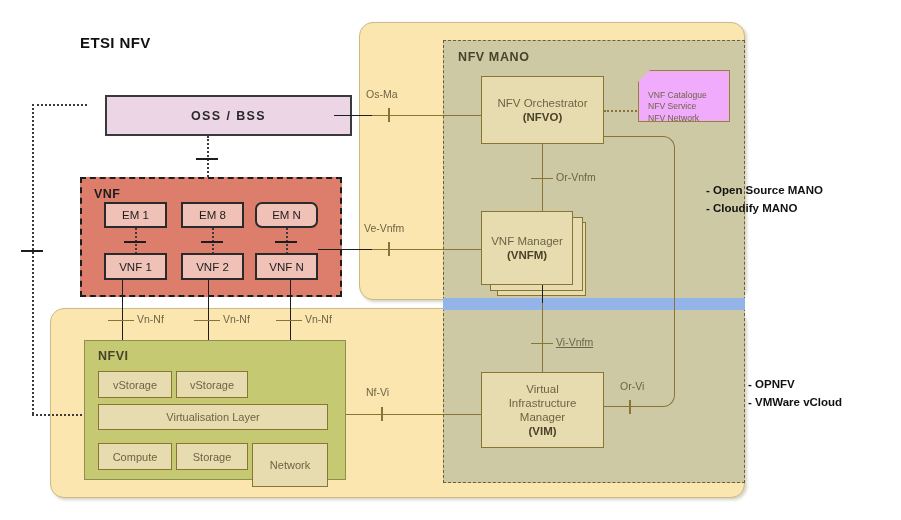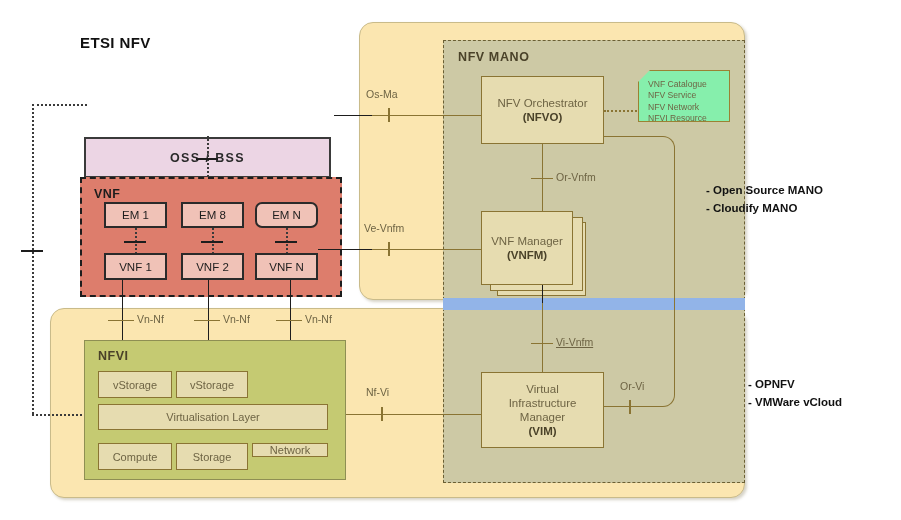--- a/index.html
+++ b/index.html
@@ -38,25 +38,25 @@
   .block b{color:#4a4229;font-weight:bold;}
 
   
   .plate{
     background:#e6dcb0;
     border:1.4px solid #8a7433;
   }
 
   
   .catalogue{
-    background:#86efac;
+    background:#f0abfc;
     border:1.4px solid #9a8233;
     border-top-left-radius:0;
     font-size:8.6px;color:#6e6444;line-height:1.33;
-    padding:8px 0 0 9px;
+    padding:19px 0 0 9px;
     clip-path:polygon(12px 0, 100% 0, 100% 100%, 0 100%, 0 12px);
   }
 
   
   .ossbss{
     background:#ecd5e4;border:2px solid #3a3a3a;
     display:flex;align-items:center;justify-content:center;
     font-size:12.5px;font-weight:bold;color:#2a2a2a;letter-spacing:1.4px;
   }
 
@@ -126,21 +126,21 @@
 
   <div class="abs mano-region" style="left:443px;top:308px;width:302px;height:175px;border-top:none;"></div>
 
   <div class="abs blue-band" style="left:443px;top:298px;width:302px;height:12px;"></div>
 
   <div class="abs dot-h" style="left:32px;top:104px;width:55px;"></div>
   <div class="abs dot-v" style="left:32px;top:104px;height:310px;"></div>
   <div class="abs dot-h" style="left:32px;top:414px;width:58px;"></div>
   <div class="abs tick-h-dark" style="left:21px;top:250px;"></div>
 
-  <div class="abs ossbss" style="left:84px;top:95px;width:247px;height:41px;margin-top:42px;">
+  <div class="abs ossbss" style="left:105px;top:95px;width:247px;height:41px;">
     <span>OSS / BSS</span>
   </div>
 
   <div class="abs dot-v" style="left:207px;top:136px;height:44px;"></div>
   <div class="abs tick-h-dark" style="left:196px;top:158px;"></div>
 
   <div class="abs ln-h-dark" style="left:334px;top:115px;width:40px;"></div>
   <div class="abs ln-h" style="left:372px;top:115px;width:109px;"></div>
   <div class="abs tick" style="left:388px;top:108px;"></div>
   <div class="abs rp-label" style="left:366px;top:88px;">Os-Ma</div>
@@ -206,21 +206,21 @@
   <div class="abs nfvi-cell" style="left:98px;top:404px;width:230px;height:26px;justify-content:center;">
     <span>Virtualisation Layer</span>
     </div>
 
   <div class="abs nfvi-cell" style="left:98px;top:443px;width:74px;height:27px;">
     <span>Compute</span>
     </div>
   <div class="abs nfvi-cell" style="left:176px;top:443px;width:72px;height:27px;">
     <span>Storage</span>
     </div>
-  <div class="abs nfvi-cell" style="left:252px;top:443px;width:76px;height:14px;">
+  <div class="abs nfvi-cell" style="left:252px;top:443px;width:76px;height:44px;">
     <span>Network</span>
     </div>
 
   <div class="abs ln-h" style="left:346px;top:414px;width:135px;"></div>
   <div class="abs tick" style="left:381px;top:407px;"></div>
   <div class="abs rp-label" style="left:366px;top:386px;">Nf-Vi</div>
 
   <div class="abs block" style="left:481px;top:76px;width:123px;height:68px;">
     <span>
       <span>NFV Orchestrator</span><br>

